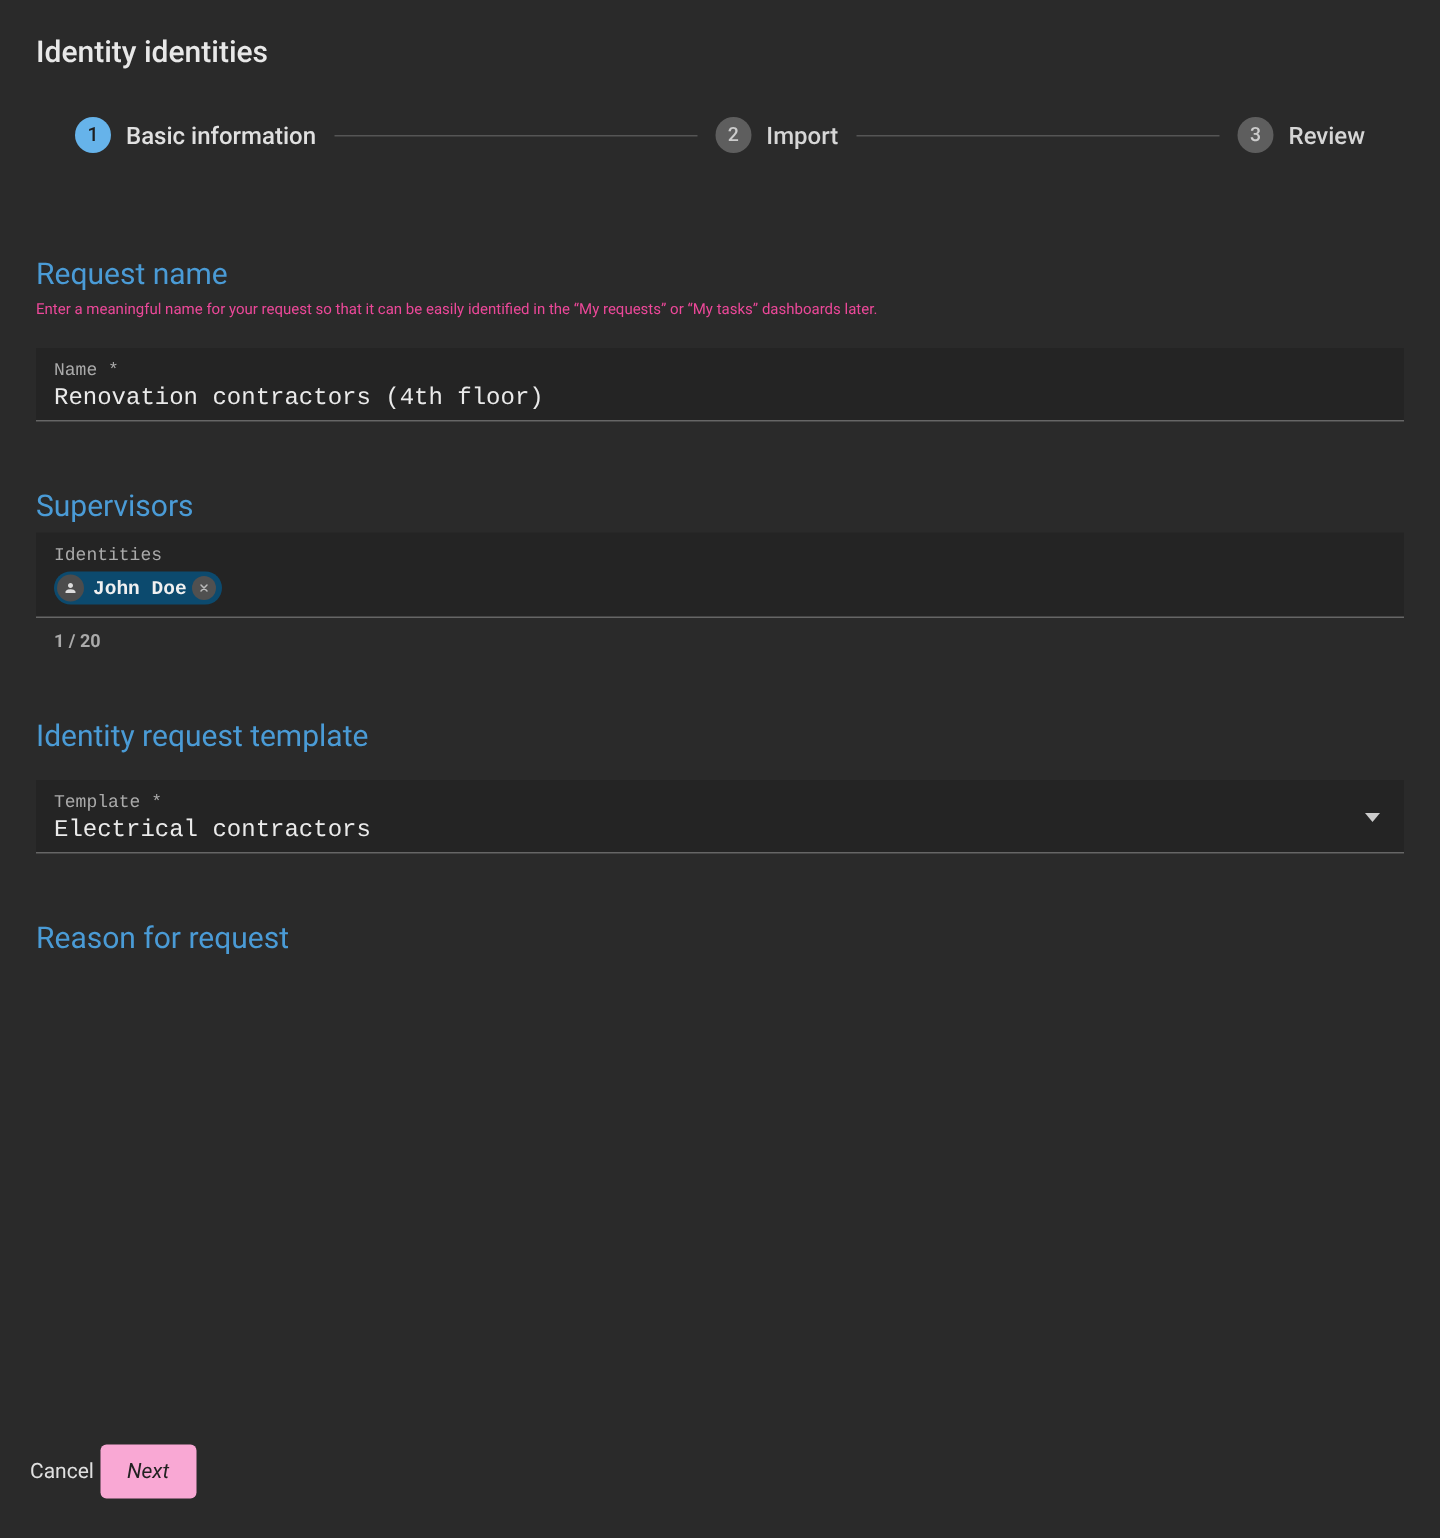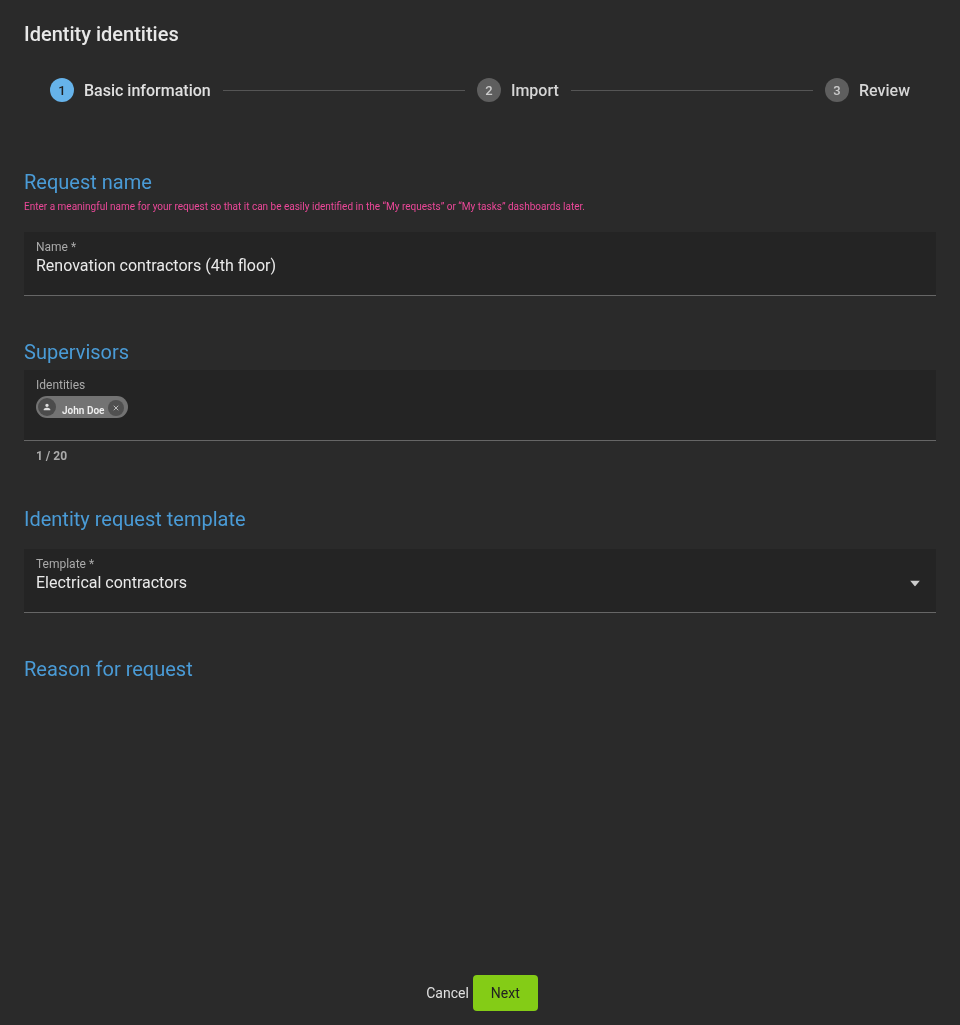--- a/index.html
+++ b/index.html
@@ -85,21 +85,22 @@
       font-size: 10px;
       color: #ec4899;
       line-height: 1.4;
       margin-bottom: 18px;
     }
 
     
     .field {
       background: #242424;
       border-bottom: 1px solid #666;
-      padding: 8px 12px 20px;
+      padding: 8px 12px 6px;
+      font-family: Liberation Mono, monospace;
     }
     .field-label {
       font-size: 12px;
       color: #aaa;
       margin-bottom: 2px;
       display: block;
     }
     .field-input {
       background: transparent;
       border: none;
@@ -125,25 +126,25 @@
     
     .chip-row {
       display: flex;
       flex-wrap: wrap;
       gap: 6px;
       margin-top: 4px;
       padding-bottom: 2px;
     }
     .chip {
       display: inline-flex;
-      align-items: flex-end;
-      background: #737373;
+      align-items: center;
+      background: #0c4a6e;
       border-radius: 14px;
       padding: 2px 4px 2px 2px;
-      font-size: 10px;
+      font-size: 13px;
       color: #f0f0f0;
     }
     .chip-avatar {
       width: 18px;
       height: 18px;
       border-radius: 50%;
       background: #4c4c4c;
       display: flex;
       align-items: center;
       justify-content: center;
@@ -193,47 +194,48 @@
     }
     .select-caret svg {
       width: 10px;
       height: 6px;
       fill: #ccc;
     }
 
     
     .footer {
       position: absolute;
-      bottom: 0;
+      bottom: 12px;
       left: 0;
       right: 0;
       display: flex;
-      justify-content: center;
+      justify-content: flex-start;
       align-items: center;
       padding: 14px 16px;
       background: #2a2a2a;
     }
     .btn-cancel {
       background: transparent;
       border: none;
       color: #e0e0e0;
       font-size: 14px;
       padding: 8px 4px;
       cursor: pointer;
       font-family: inherit;
     }
     .btn-next {
-      background: #84cc16;
+      background: #f9a8d4;
       border: none;
       color: #222;
       font-size: 14px;
       padding: 10px 18px;
       border-radius: 4px;
       cursor: pointer;
       font-family: inherit;
+      font-style: italic;
     }
   </style>
 </head>
 <body>
 
 <div class="page-title">Identity identities</div>
 
 <div class="stepper">
   <div class="step step-active">
     <div class="step-circle">1</div>

